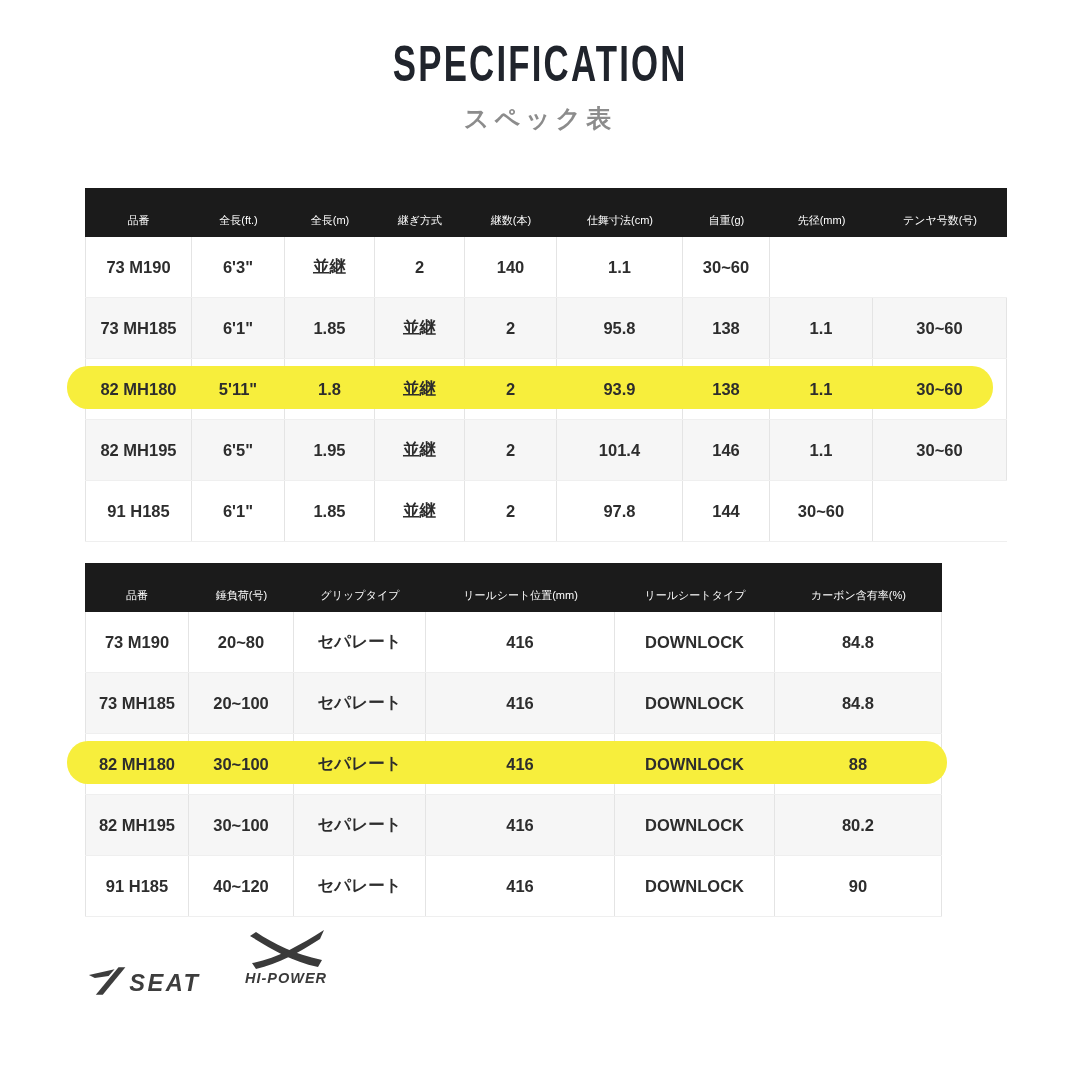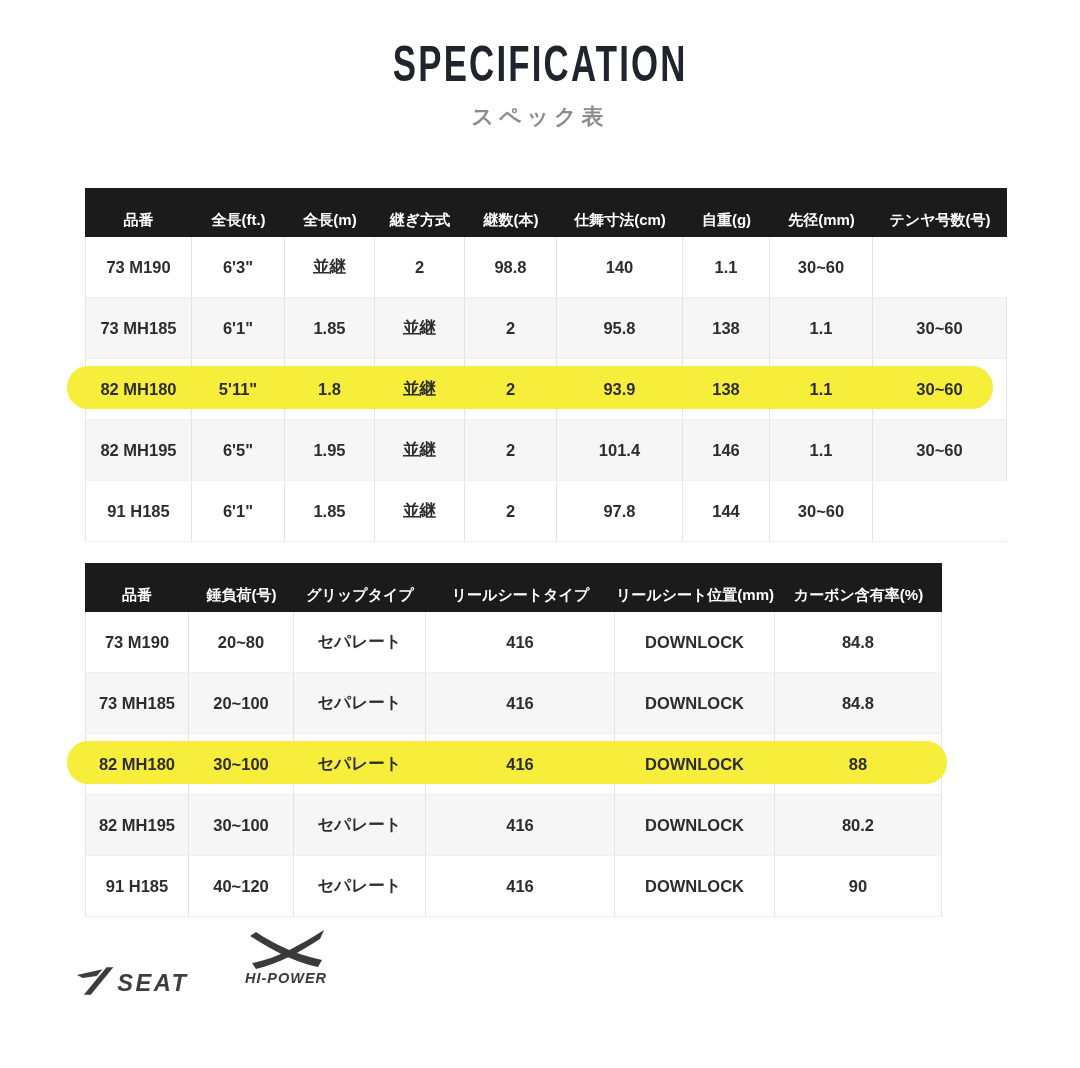--- a/index.html
+++ b/index.html
@@ -14,32 +14,32 @@
   .title-block{position:absolute;top:38px;left:0;width:100%;text-align:center;}
   .main-title{
     display:inline-block;
     font-size:47px;font-weight:800;color:#20242c;
     letter-spacing:3px;line-height:1;
     transform:scale(.74,1.08);transform-origin:center top;
     white-space:nowrap;
   }
   .sub-title{
     margin-top:17px;
-    font-size:22px;font-weight:700;color:#8c8c8c;letter-spacing:5px;
+    font-size:25px;font-weight:700;color:#8c8c8c;letter-spacing:5px;
   }
   
   .spec-table{position:absolute;}
   #table1{left:85px;top:188px;width:922px;}
   #table2{left:85px;top:563px;width:857px;}
   .t-head{
     display:grid;height:49px;background:#1b1b1b;
   }
   .h-cell{
     display:flex;align-items:center;justify-content:center;
-    color:#ffffff;font-weight:700;font-size:15px;white-space:nowrap;margin-top:16px;
+    color:#ffffff;font-weight:400;font-size:11px;white-space:nowrap;margin-top:16px;
   }
   .t-row{display:grid;height:60px;border-bottom:1px solid #efefef;}
   .cell{
     display:flex;align-items:center;justify-content:center;
     font-weight:700;font-size:16.5px;color:#2d2d2d;
     border-right:1px solid #e4e4e4;background:#ffffff;
   }
   .cell:first-child{border-left:1px solid #e4e4e4;}
   .t-row.alt .cell{background:#f6f6f6;justify-content:center;}
   .t-row.hl .cell{background:transparent;}
@@ -47,21 +47,21 @@
   
   .row-highlight{
     position:absolute;z-index:2;
     top:178px;height:43px;border-radius:21px;
     pointer-events:none;
   }
   #table1 .row-highlight{left:-18px;width:926px;}
   #table2 .row-highlight{left:-18px;width:880px;}
   
   .logo{position:absolute;}
-  #logo-seat{left:72px;top:960px;}
+  #logo-seat{left:84px;top:960px;}
   #logo-hipower{left:236px;top:928px;}
 </style>
 </head>
 <body>
 
 <div class="page">
 
   <div class="title-block">
     <div class="main-title">SPECIFICATION</div>
     <div class="sub-title">スペック表</div>
@@ -87,23 +87,20 @@
           <div class="cell">
             <span>6'3"</span>
           </div>
           <div class="cell">
             <span>並継</span>
           </div>
           <div class="cell">
             <span>2</span>
           </div>
           <div class="cell">
-            <span>98.8</span>
-          </div>
-          <div class="cell">
             <span>140</span>
           </div>
           <div class="cell">
             <span>1.1</span>
           </div>
           <div class="cell">
             <span>30~60</span>
           </div>
         </div>
         <div class="t-row alt" style="grid-template-columns: 107px 93px 90px 90px 92px 126px 87px 103px 134px;">
@@ -221,22 +218,22 @@
         </div>
       </div>
     <div class="row-highlight" style="background: rgb(247, 238, 60);"></div>
   </div>
 
   <div id="table2" class="spec-table">
     <div class="t-head" style="grid-template-columns: 104px 105px 132px 189px 160px 167px;">
         <div class="h-cell">品番</div>
         <div class="h-cell">錘負荷(号)</div>
         <div class="h-cell">グリップタイプ</div>
+        <div class="h-cell">リールシート位置(mm)</div>
         <div class="h-cell">リールシートタイプ</div>
-        <div class="h-cell">リールシート位置(mm)</div>
         <div class="h-cell">カーボン含有率(%)</div>
       </div>
     <div class="t-body">
         <div class="t-row" style="grid-template-columns: 104px 105px 132px 189px 160px 167px;">
           <div class="cell">
             <span>73 M190</span>
           </div>
           <div class="cell">
             <span>20~80</span>
           </div>

